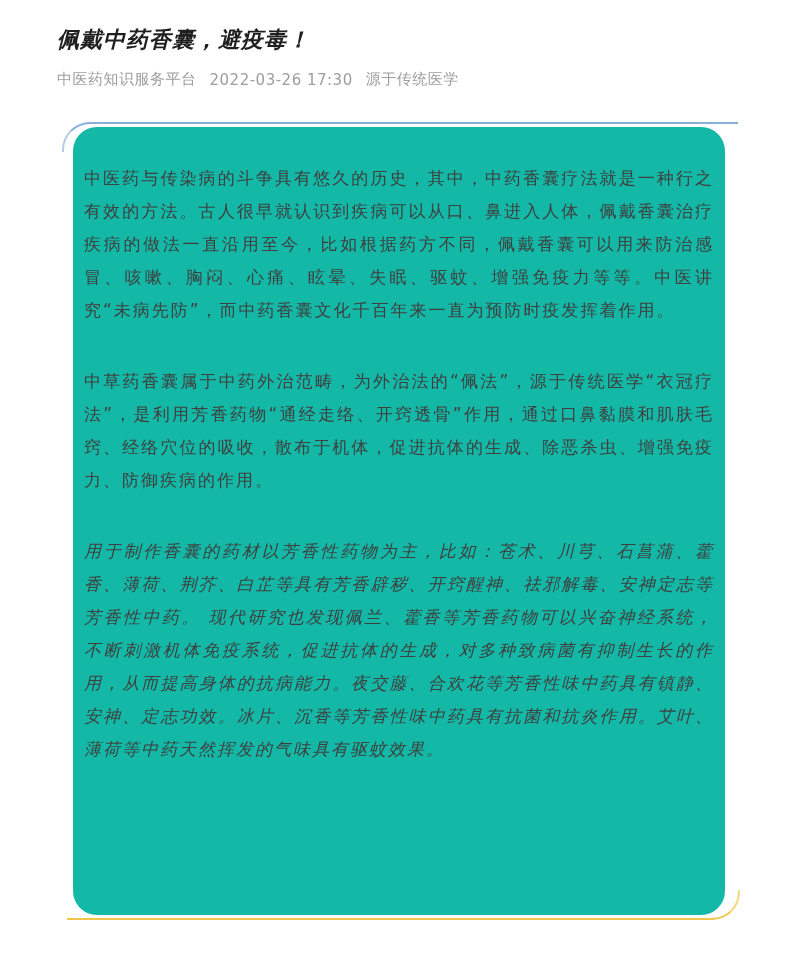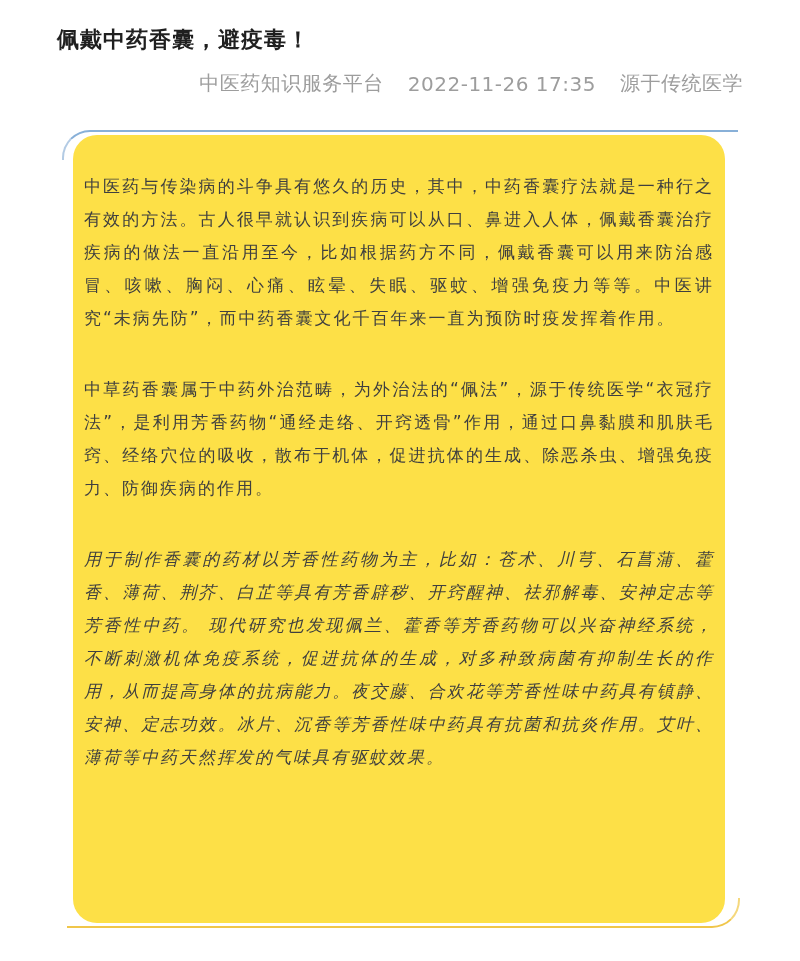--- a/index.html
+++ b/index.html
@@ -6,26 +6,26 @@
   html,body { background:#ffffff; }
   body {
     width:800px; height:961px;
     font-family:"DejaVu Sans","Liberation Sans",sans-serif;
     overflow:hidden;
   }
   .page { padding:25px 57px 0 57px; }
 
   .article-title {
     font-size:22px; font-weight:bold; color:#1f1f1f;
-    letter-spacing:1px; line-height:30px;
+    letter-spacing:1px; line-height:30px;font-style:italic;
   }
 
   .meta-row {
-    margin-top:15px; display:flex; align-items:center; gap:24px;
-    font-size:20px; color:#9d9d9d; letter-spacing:0.5px;justify-content:flex-end;
+    margin-top:15px; display:flex; align-items:center; gap:13px;
+    font-size:15px; color:#9d9d9d; letter-spacing:0.5px;
   }
   .meta-row .account { color:#9d9d9d; text-decoration:none; cursor:pointer; }
 
   .card-wrap { position:relative; margin:38px 0 0 16px; width:652px; }
 
   .deco-top {
     position:absolute; top:-5px; left:-11px; right:-13px; height:30px;
     border-top:2px solid #88b0d8;
     border-left:2px solid #b3cbe4;
     border-top-left-radius:28px;
@@ -34,21 +34,21 @@
   .deco-bottom {
     position:absolute; bottom:-5px; left:-6px; right:-15px; height:30px;
     border-bottom:2px solid #f0c64a;
     border-right:2px solid #f5d87d;
     border-bottom-right-radius:28px;
     z-index:0;
   }
 
   .content-card {
     position:relative; z-index:1;
-    background:#fde047;
+    background:#14b8a6;
     border-radius:24px;
     padding:35px 11px 12px 11px;
     min-height:788px;
   }
   .content-card p {
     font-size:17px; color:#3f3f3f;
     line-height:33px; letter-spacing:2px;
     text-align:justify;
     margin-bottom:38px;
   }
@@ -56,21 +56,21 @@
 </style>
 </head>
 <body>
 
 <div class="page">
 
   <h1 class="article-title">佩戴中药香囊，避疫毒！</h1>
 
   <div class="meta-row">
     <span class="account">中医药知识服务平台</span>
-    <span class="datetime">2022-11-26 17:35</span>
+    <span class="datetime">2022-03-26 17:30</span>
     <span class="location">源于传统医学</span>
   </div>
 
   <div class="card-wrap">
     <div class="deco-top"></div>
     <div class="deco-bottom"></div>
 
     <div class="content-card">
       <p>中医药与传染病的斗争具有悠久的历史，其中，中药香囊疗法就是一种行之有效的方法。古人很早就认识到疾病可以从口、鼻进入人体，佩戴香囊治疗疾病的做法一直沿用至今，比如根据药方不同，佩戴香囊可以用来防治感冒、咳嗽、胸闷、心痛、眩晕、失眠、驱蚊、增强免疫力等等。中医讲究“未病先防”，而中药香囊文化千百年来一直为预防时疫发挥着作用。</p>
       <p>中草药香囊属于中药外治范畴，为外治法的“佩法”，源于传统医学“衣冠疗法”，是利用芳香药物“通经走络、开窍透骨”作用，通过口鼻黏膜和肌肤毛窍、经络穴位的吸收，散布于机体，促进抗体的生成、除恶杀虫、增强免疫力、防御疾病的作用。</p>

